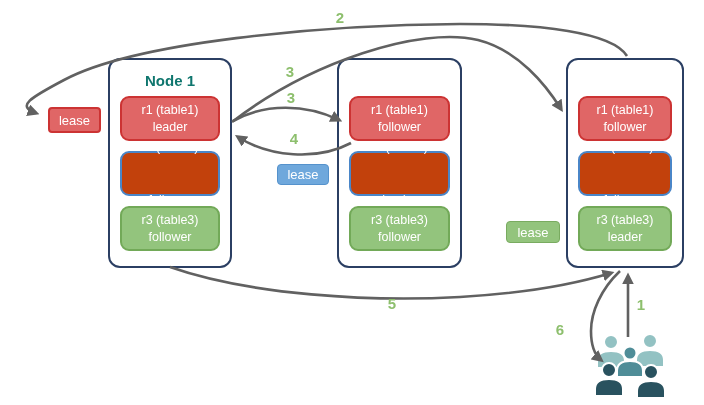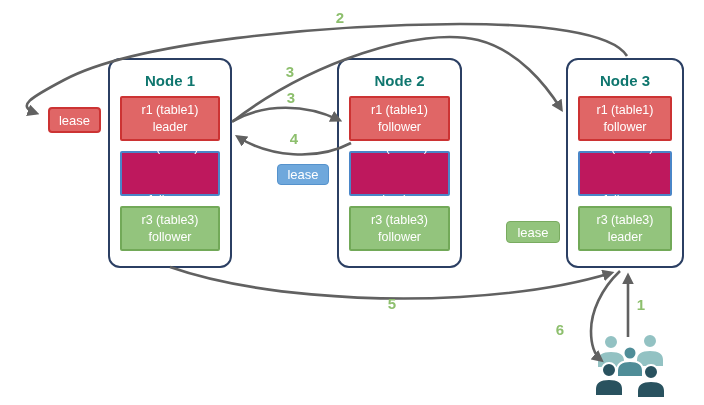--- a/index.html
+++ b/index.html
@@ -14,29 +14,29 @@
   }
   #node1{left:108px;width:124px;}
   #node2{left:337px;width:125px;}
   #node3{left:566px;width:118px;}
   .node-title{
     position:absolute;top:12px;left:0;width:100%;text-align:center;
     font-size:15px;font-weight:bold;color:#0f766e;
   }
   .replica{
     position:absolute;left:10px;width:calc(100% - 20px);height:45px;box-sizing:border-box;
-    border-radius:2px;border:2px solid;color:#fff;
+    border-radius:9px;border:2px solid;color:#fff;
     display:flex;flex-direction:column;align-items:center;justify-content:center;
     font-size:12.5px;line-height:1.3;text-align:center;
   }
   .replica.r1{top:36px;}
   .replica.r2{top:91px;}
   .replica.r3{top:146px;}
   .replica.red{background:#e06666;border-color:#cc3333;}
-  .replica.blue{background:#be185d;border-color:#4a86c8;gap:36px;}
+  .replica.blue{background:#c2410c;border-color:#4a86c8;gap:36px;}
   .replica.green{background:#93c47d;border-color:#72a958;}
   .lease{
     position:absolute;box-sizing:border-box;border-radius:4px;color:#fff;
     display:flex;align-items:center;justify-content:center;font-size:13px;z-index:2;
   }
   #lease-r1{left:48px;top:107px;width:53px;height:26px;background:#e06666;border:2px solid #cc3333;}
   #lease-r2{left:277px;top:164px;width:52px;height:21px;background:#6fa8dc;border:1px solid #5592cc;}
   #lease-r3{left:506px;top:221px;width:54px;height:22px;background:#93c47d;border:1px solid #79ab60;}
   .step{
     position:absolute;transform:translate(-50%,-50%);z-index:4;
@@ -83,37 +83,35 @@
       <span>r2 (table2)</span>
       <span>follower</span>
     </div>
     <div class="replica r3 green">
       <span>r3 (table3)</span>
       <span>follower</span>
     </div>
   </div>
 
   <div class="node" id="node2">
-    <div class="node-title">Node 2</div>
     <div class="replica r1 red">
       <span>r1 (table1)</span>
       <span>follower</span>
     </div>
     <div class="replica r2 blue">
       <span>r2 (table2)</span>
       <span>leader</span>
     </div>
     <div class="replica r3 green">
       <span>r3 (table3)</span>
       <span>follower</span>
     </div>
   </div>
 
   <div class="node" id="node3">
-    <div class="node-title">Node 3</div>
     <div class="replica r1 red">
       <span>r1 (table1)</span>
       <span>follower</span>
     </div>
     <div class="replica r2 blue">
       <span>r2 (table2)</span>
       <span>follower</span>
     </div>
     <div class="replica r3 green">
       <span>r3 (table3)</span>

